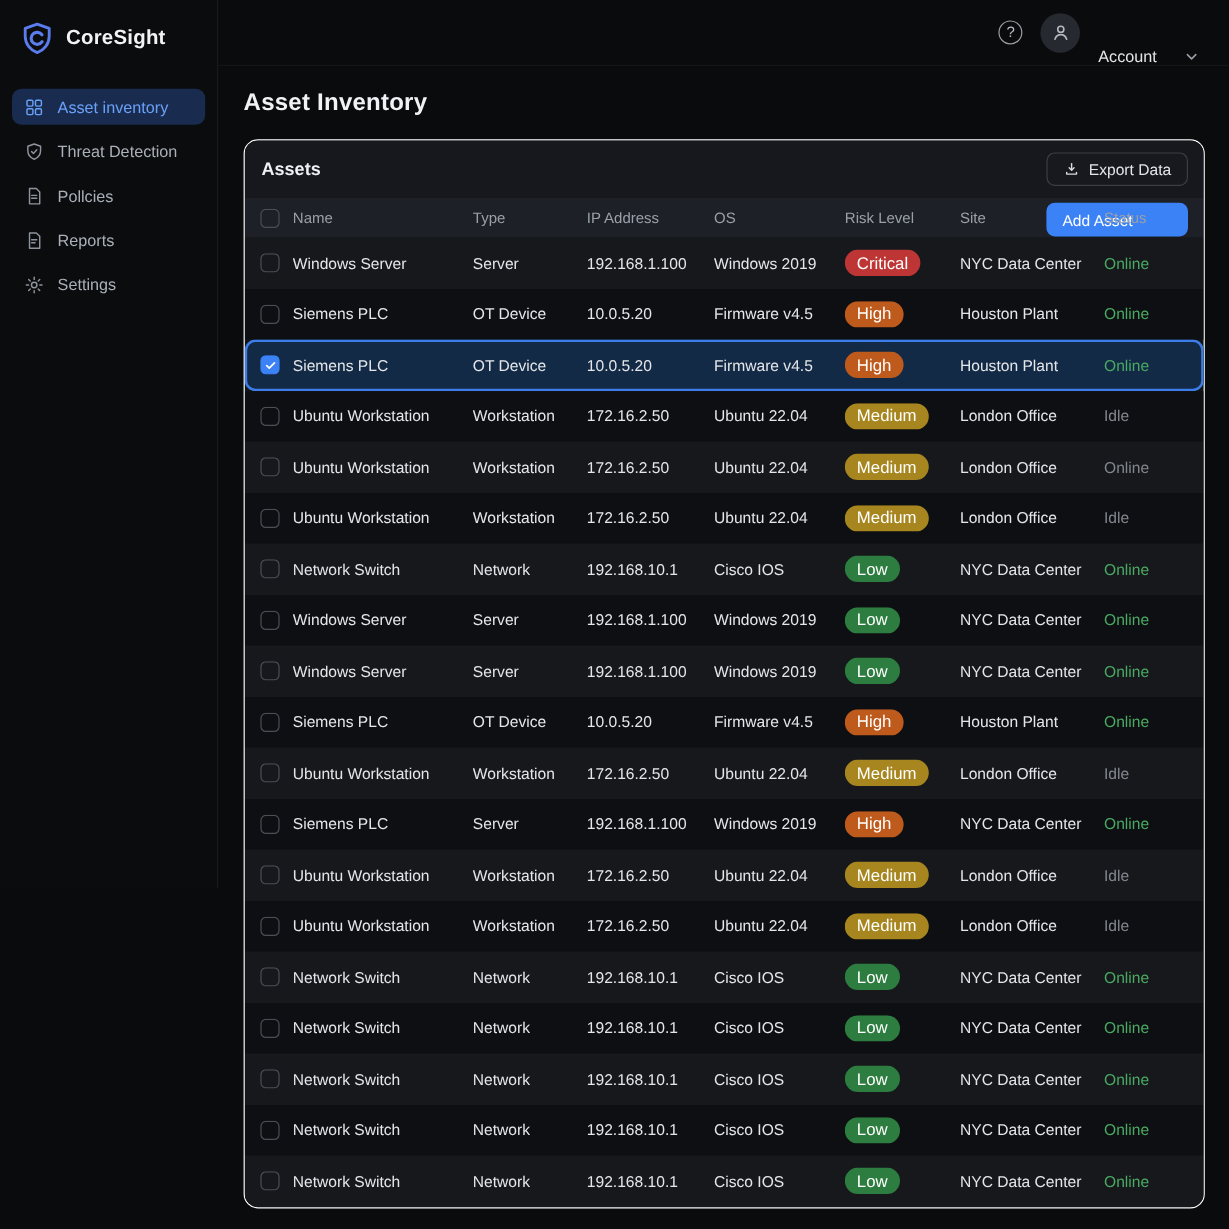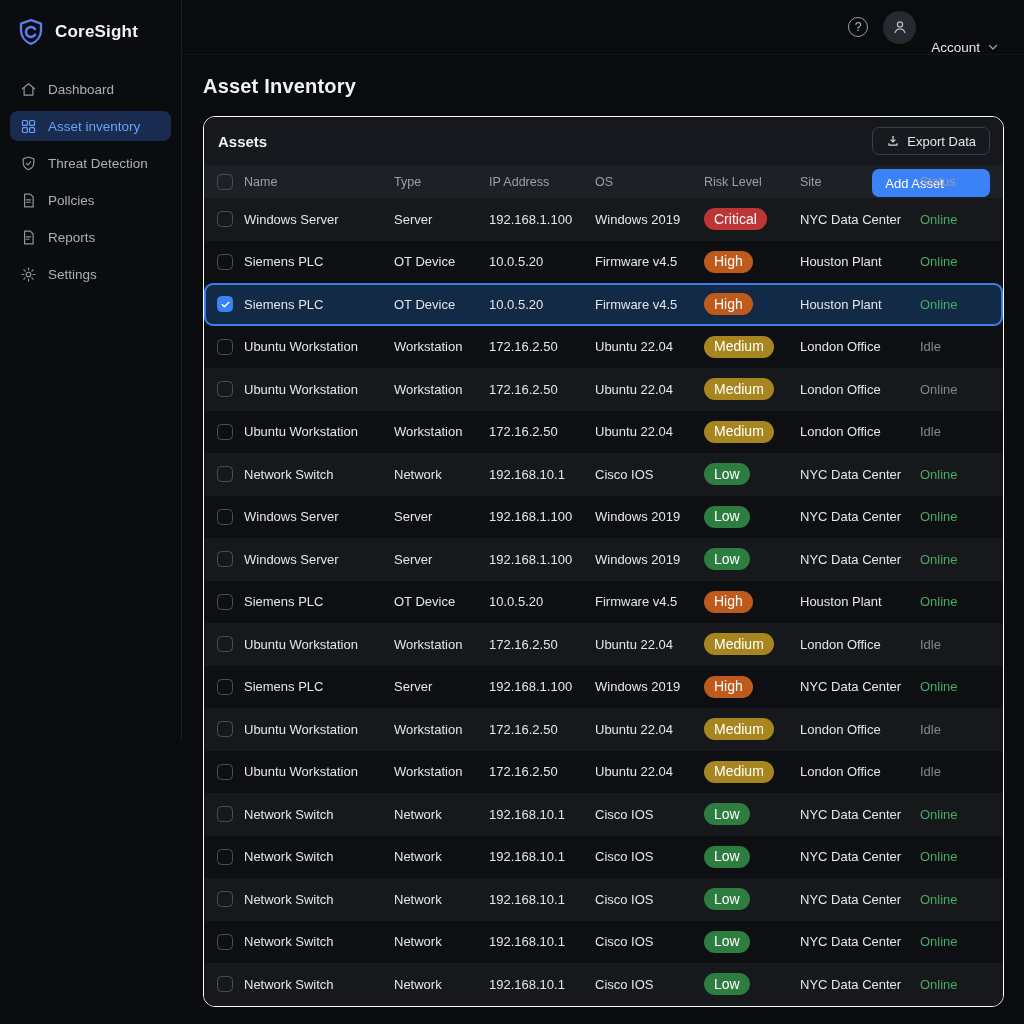--- a/index.html
+++ b/index.html
@@ -18,21 +18,21 @@
   .nav-item.active { background:#192c50; color:#6aa1f8; }
   .nav-item.active .nav-icon { color:#6aa1f8; }
   .nav-icon svg { width:100%; height:100%; }
 
   
   .main { flex:1; display:flex; flex-direction:column; background:#0a0b0d; }
   .topbar { height:55px; flex:none; display:flex; align-items:center; justify-content:flex-end; gap:15px; padding:0 24px; border-bottom:1px solid #141519; }
   .help-icon { width:20px; height:20px; border:1.5px solid #9aa0a8; border-radius:50%; color:#b8bdc4; font-size:12.5px; display:flex; align-items:center; justify-content:center; cursor:pointer; }
   .avatar { width:33px; height:33px; border-radius:50%; background:#26292f; display:flex; align-items:center; justify-content:center; cursor:pointer; }
   .avatar svg { width:18px; height:18px; color:#b4b9c0; }
-  .account { display:flex; align-items:center; gap:6px; cursor:pointer;margin-top:40px; }
+  .account { display:flex; align-items:center; gap:22px; cursor:pointer;margin-top:40px; }
   .account-label { font-size:13.5px; color:#e3e5e9; }
   .chev { width:14px; height:14px; color:#9aa0a8; display:flex; }
 
   .content { padding:20px 20px 0 21px; }
   .page-title { font-size:20px; font-weight:700; color:#f0f2f5; margin-bottom:18px; letter-spacing:.2px; }
 
   
   .card { background:#131519; border:1px solid #ffffff; border-radius:12px; overflow:hidden; }
   .card-header { height:48px; display:flex; align-items:center; justify-content:space-between; padding:0 13px 0 14px; background:#16181d; }
   .card-title { font-size:15px; font-weight:700; color:#eef0f3; }
@@ -65,29 +65,20 @@
     <div class="logo-row">
       <span class="logo-mark">
         <svg viewBox="0 0 24 24" fill="none" stroke="#5a7cec" stroke-width="1.9" stroke-linecap="round" stroke-linejoin="round">
           <path d="M12 2.5l8 2.8v5.2c0 5.2-3.4 9.3-8 11-4.6-1.7-8-5.8-8-11V5.3z"></path>
           <path d="M15.2 9.6a4 4 0 1 0 .1 4.6" stroke-width="2.1"></path>
         </svg>
       </span>
       <span class="brand-name">CoreSight</span>
     </div>
     <nav class="nav">
-        <div class="nav-item">
-          <span class="nav-icon">
-            <svg viewBox="0 0 24 24" fill="none" stroke="currentColor" stroke-width="1.7" stroke-linecap="round" stroke-linejoin="round">
-              <path d="M3.5 11L12 4l8.5 7"></path>
-              <path d="M5.8 9.4V20h12.4V9.4"></path>
-            </svg>
-          </span>
-          <span class="nav-label">Dashboard</span>
-        </div>
         <div class="nav-item active">
           <span class="nav-icon">
             <svg viewBox="0 0 24 24" fill="none" stroke="currentColor" stroke-width="1.7" stroke-linecap="round" stroke-linejoin="round">
               <rect x="3.5" y="3.5" width="7" height="7" rx="1.5"></rect>
               <rect x="13.5" y="3.5" width="7" height="7" rx="1.5"></rect>
               <rect x="3.5" y="13.5" width="7" height="7" rx="1.5"></rect>
               <rect x="13.5" y="13.5" width="7" height="7" rx="1.5"></rect>
             </svg>
           </span>
           <span class="nav-label">Asset inventory</span>

